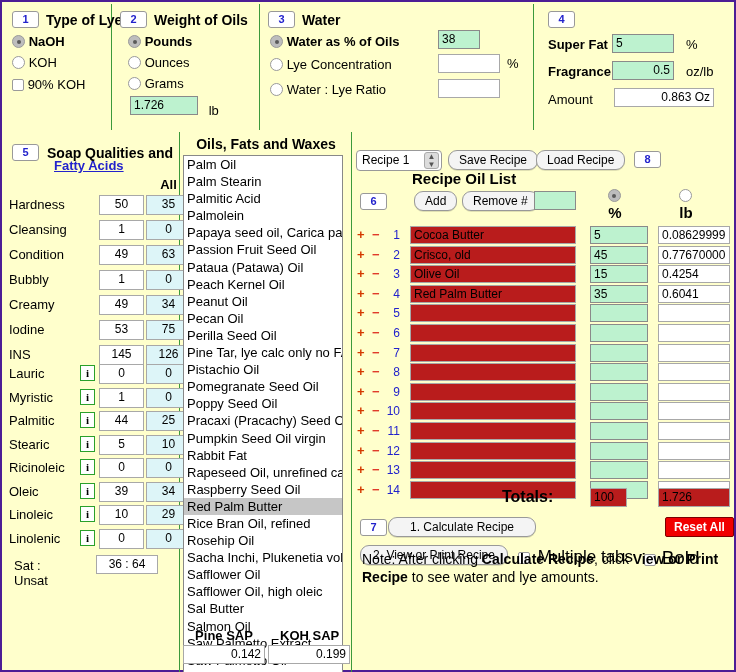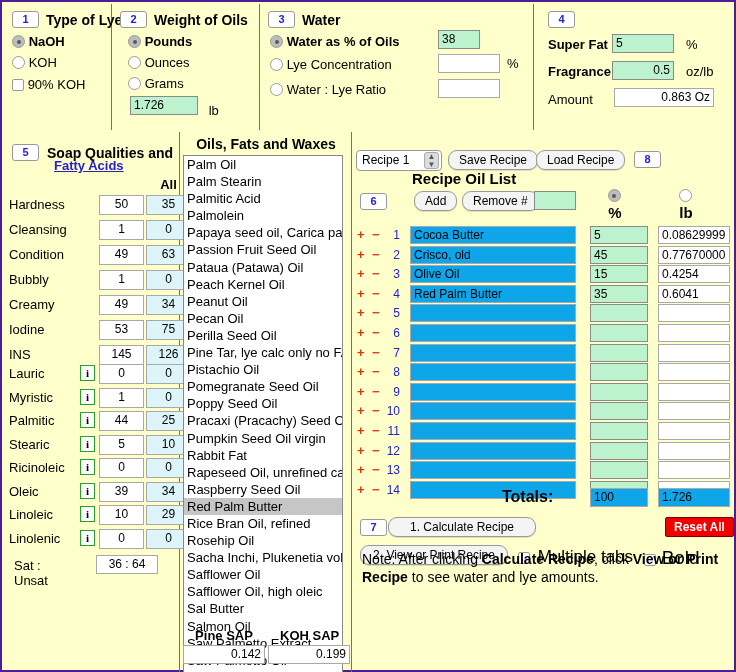--- a/index.html
+++ b/index.html
@@ -34,21 +34,21 @@
     background:#fff;vertical-align:-2px;box-sizing:border-box;border-radius:2px;
   }
   .inp{
     box-sizing:border-box;border:1px solid #a8a8a8;background:#fff;
     font-family:"Liberation Sans", sans-serif;font-size:12px;
     padding:1px 3px;height:19px;line-height:15px;color:#000;
     display:inline-block;overflow:hidden;white-space:nowrap;
   }
   .inp.green{background:#bdf2cf;border:1px solid #8a8a8a;}
   .inp.cyan{background:#ddf5f8;}
-  .inp.ro{background:#0ea5e9;}
+  .inp.ro{background:#b91c1c;}
   .btn{
     box-sizing:border-box;display:inline-block;background:#f4f4f4;
     border:1px solid #999;border-radius:9px;
     font-family:"Liberation Sans", sans-serif;font-size:12px;
     padding:1px 10px;line-height:16px;text-align:center;color:#000;
     box-shadow:0 1px 0 rgba(0,0,0,.12);cursor:default;white-space:nowrap;
   }
   .bold{font-weight:bold;}
 
   
@@ -492,21 +492,21 @@
             <span class="plus">+</span>
             <span class="minus">−</span>
             <span class="rnum">14</span>
             <span class="inp ro roil"></span>
             <span class="inp green rpct"></span>
             <span class="inp rlb"></span>
           </div>
         </div>
 
       <div class="totlbl">Totals:</div>
-      <span class="inp ro" style="position:absolute;left:238px;top:340px;width:58px;">100</span>
+      <span class="inp ro" style="position:absolute;left:238px;top:340px;width:37px;">100</span>
       <span class="inp ro" style="position:absolute;left:306px;top:340px;width:72px;">1.726</span>
 
       <span class="stepnum" style="position:absolute;left:8px;top:371px;">7</span>
       <span class="btn" style="position:absolute;left:36px;top:369px;width:148px;">1. Calculate Recipe</span>
       <span class="resetall">Reset All</span>
 
       <span class="btn" style="position:absolute;left:8px;top:397px;width:148px;">2. View or Print Recipe</span>
       <span style="position:absolute;left:166px;top:399px;">
         <span class="chk"></span>
         <span style="font-size:17px;margin-left:4px;">Multiple tabs</span>

